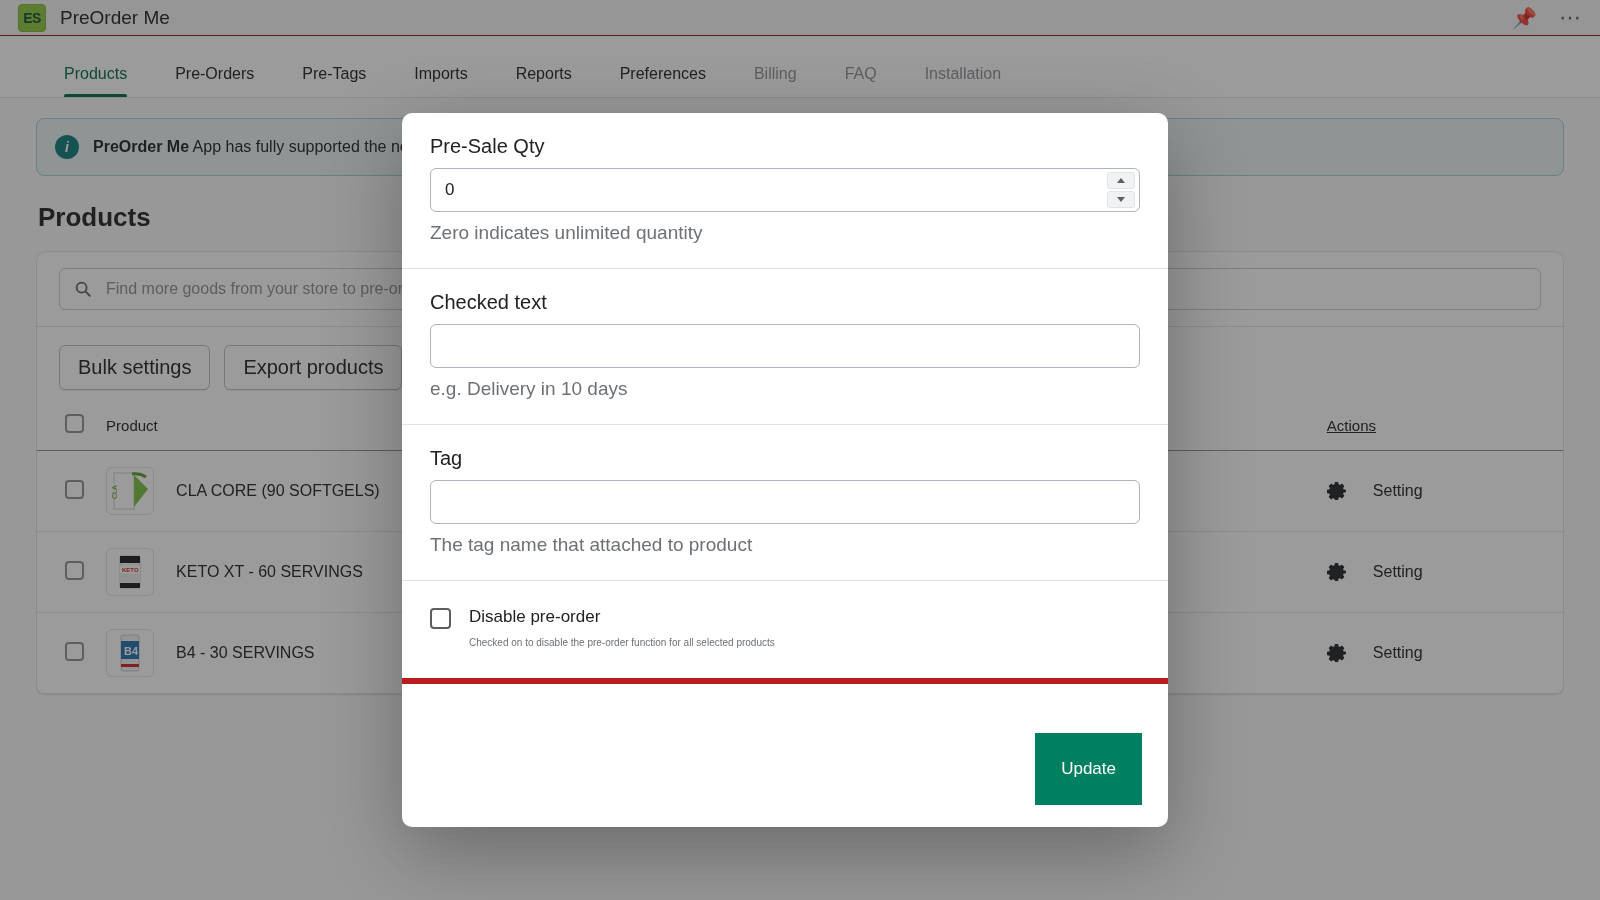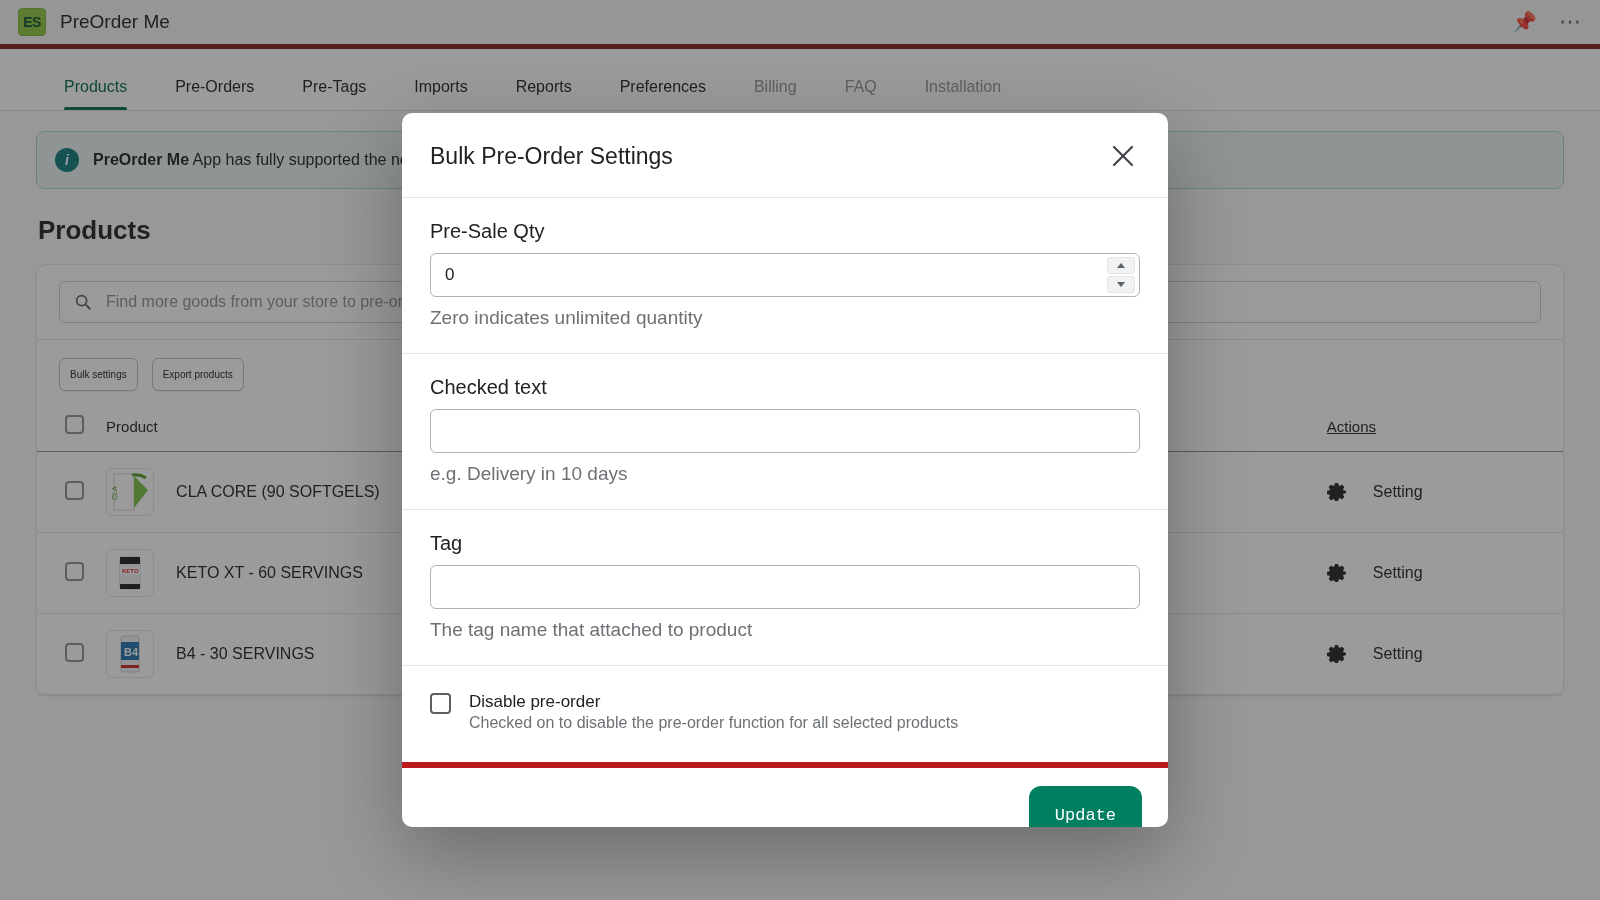--- a/index.html
+++ b/index.html
@@ -8,24 +8,24 @@
     font-family: "Liberation Sans", sans-serif;
     background: #ffffff;
     overflow: hidden;
   }
   #root { position: relative; width: 1600px; height: 900px; }
 
   
   .app { position: absolute; inset: 0; background: #fafafa; }
 
   .topbar {
-    height: 49px; background: #f6f6f7;
+    height: 36px; background: #f6f6f7;
     display: flex; align-items: center;
     padding: 0 18px;
-    border-bottom: 5px solid #7f1d1d;
+    border-bottom: 1px solid #7f1d1d;
   }
   .app-logo {
     width: 28px; height: 28px; border-radius: 4px;
     background: #8dc63f;
     display: flex; align-items: center; justify-content: center;
     color: #0f5132; font-weight: bold; font-size: 14px;
     letter-spacing: -0.5px;
     border: 1px solid #7cb832;
   }
   .app-title { margin-left: 14px; font-size: 19px; color: #202223; }
@@ -81,22 +81,22 @@
     display: flex; align-items: center; gap: 14px;
     border: 1px solid #c9cccf; border-radius: 6px;
     height: 42px; padding: 0 14px; background: #fff;
   }
   .search-icon { width: 18px; height: 18px; flex: 0 0 auto; }
   .search-ph { font-size: 16px; color: #8c9196; }
 
   .btn-row { display: flex; gap: 14px; padding: 18px 22px 0 22px; }
   .btn {
     border: 1px solid #babec3; background: #fff;
-    border-radius: 6px; padding: 10px 10px;
-    font-size: 10px; color: #202223; cursor: pointer;
+    border-radius: 6px; padding: 10px 18px;
+    font-size: 20px; color: #202223; cursor: pointer;
     box-shadow: 0 1px 0 rgba(22,29,37,.05);
   }
 
   table.products { width: 100%; border-collapse: collapse; margin-top: 14px; }
   table.products th {
     text-align: left; font-size: 15px; font-weight: 400; color: #202223;
     padding: 10px 8px 14px 8px; border-bottom: 1px solid #8c9196;
   }
   table.products td {
     padding: 16px 8px; border-bottom: 1px solid #e1e3e5;
@@ -178,30 +178,30 @@
   .tri.up { border-bottom: 5px solid #5c5f62; }
   .tri.dn { border-top: 5px solid #5c5f62; }
 
   .check-section { padding: 26px 28px 30px 28px; border-bottom: 6px solid #b91c1c; }
   .check-row { display: flex; align-items: flex-start; gap: 18px; }
   .cb-lg {
     width: 21px; height: 21px; border: 2px solid #5c5f62; border-radius: 4px;
     background: #fff; flex: 0 0 auto; margin-top: 1px; cursor: pointer;
   }
   .check-label { font-size: 17px; color: #202223; }
-  .check-help { font-size: 16px; color: #6d7175; margin-top: 0; margin-left: 39px; }
+  .check-help { font-size: 10px; color: #6d7175; margin-top: 8px; margin-left: 39px; }
 
   .modal-foot {
     padding: 18px 26px 22px 26px;
     display: flex; justify-content: flex-end;
   }
   .btn-primary {
-    background: #008060; color: #fff; border: none; border-radius: 12px;
-    padding: 20px 26px; font-size: 17px; cursor: pointer;
-    font-family: Liberation Mono, monospace;
+    background: #008060; color: #fff; border: none; border-radius: 0;
+    padding: 26px 26px; font-size: 17px; cursor: pointer;
+    font-family: Liberation Sans, sans-serif;
   }
 </style>
 </head>
 <body>
 
 <div id="root">
 
   <div class="app">
 
     <div class="topbar">
@@ -368,29 +368,20 @@
           </tbody>
         </table>
       </div>
     </div>
   </div>
 
   <div class="overlay"></div>
 
   <div class="modal">
 
-    <div class="modal-head">
-      <div class="modal-title">Bulk Pre-Order Settings</div>
-      <div class="modal-close">
-        <svg width="26" height="26" viewBox="0 0 26 26">
-          <line x1="4" y1="4" x2="22" y2="22" stroke="#3f4246" stroke-width="2.2" stroke-linecap="round"></line>
-          <line x1="22" y1="4" x2="4" y2="22" stroke="#3f4246" stroke-width="2.2" stroke-linecap="round"></line>
-        </svg>
-      </div>
-    </div>
 
     <div class="modal-body">
 
       <div class="section">
         <div class="field-label">Pre-Sale Qty</div>
         <div class="input">
           <span class="input-value">0</span>
           <div class="stepper">
             <div class="step-btn">
               <span class="tri up"></span>

